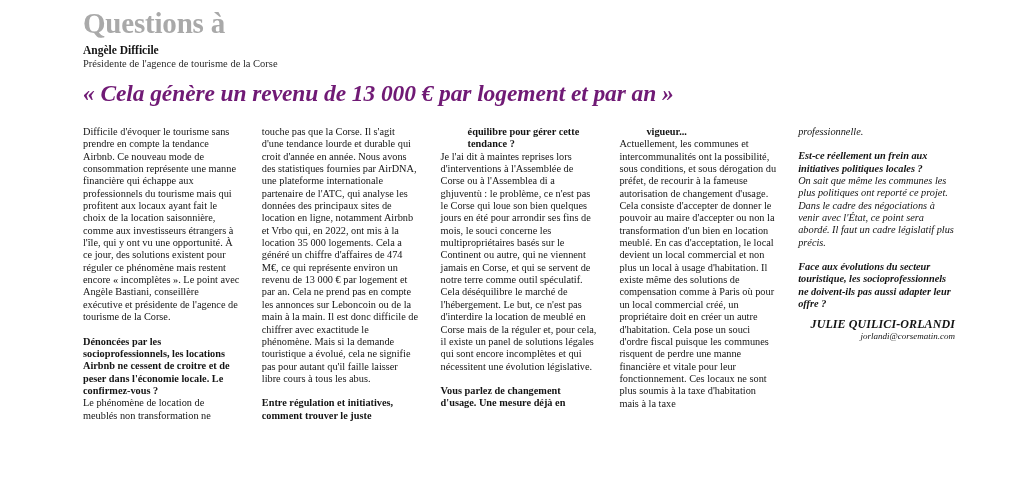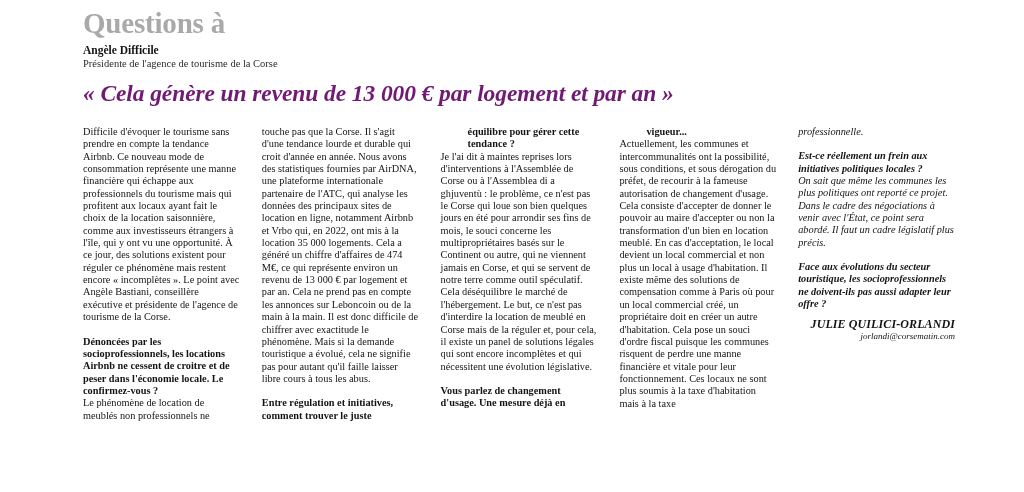--- a/index.html
+++ b/index.html
@@ -134,21 +134,21 @@
     <p class="interviewee-role">Présidente de l'agence de tourisme de la Corse</p>
   </div>
 
   <h1 class="headline">« Cela génère un revenu de 13 000 € par logement et par an »</h1>
 
   <div class="columns">
 
     <div class="col">
       <p class="a first">Difficile d'évoquer le tourisme sans prendre en compte la tendance Airbnb. Ce nouveau mode de consommation représente une manne financière qui échappe aux professionnels du tourisme mais qui profitent aux locaux ayant fait le choix de la location saisonnière, comme aux investisseurs étrangers à l'île, qui y ont vu une opportunité. À ce jour, des solutions existent pour réguler ce phénomène mais restent encore « incomplètes ». Le point avec Angèle Bastiani, conseillère exécutive et présidente de l'agence de tourisme de la Corse.</p>
       <p class="q">Dénoncées par les socioprofessionnels, les locations Airbnb ne cessent de croitre et de peser dans l'économie locale. Le confirmez-vous ?</p>
-      <p class="a">Le phénomène de location de meublés non professionnels ne</p>
+      <p class="a">Le phénomène de location de meublés non transformation ne</p>
     </div>
 
     <div class="col">
       <p class="a first">touche pas que la Corse. Il s'agit d'une tendance lourde et durable qui croit d'année en année. Nous avons des statistiques fournies par AirDNA, une plateforme internationale partenaire de l'ATC, qui analyse les données des principaux sites de location en ligne, notamment Airbnb et Vrbo qui, en 2022, ont mis à la location 35 000 logements. Cela a généré un chiffre d'affaires de 474 M€, ce qui représente environ un revenu de 13 000 € par logement et par an. Cela ne prend pas en compte les annonces sur Leboncoin ou de la main à la main. Il est donc difficile de chiffrer avec exactitude le phénomène. Mais si la demande touristique a évolué, cela ne signifie pas pour autant qu'il faille laisser libre cours à tous les abus.</p>
       <p class="q">Entre régulation et initiatives, comment trouver le juste</p>
     </div>
 
     <div class="col">
       <p class="q first">équilibre pour gérer cette tendance ?</p>
       <p class="a">Je l'ai dit à maintes reprises lors d'interventions à l'Assemblée de Corse ou à l'Assemblea di a ghjuventù : le problème, ce n'est pas le Corse qui loue son bien quelques jours en été pour arrondir ses fins de mois, le souci concerne les multipropriétaires basés sur le Continent ou autre, qui ne viennent jamais en Corse, et qui se servent de notre terre comme outil spéculatif. Cela déséquilibre le marché de l'hébergement. Le but, ce n'est pas d'interdire la location de meublé en Corse mais de la réguler et, pour cela, il existe un panel de solutions légales qui sont encore incomplètes et qui nécessitent une évolution législative.</p>

